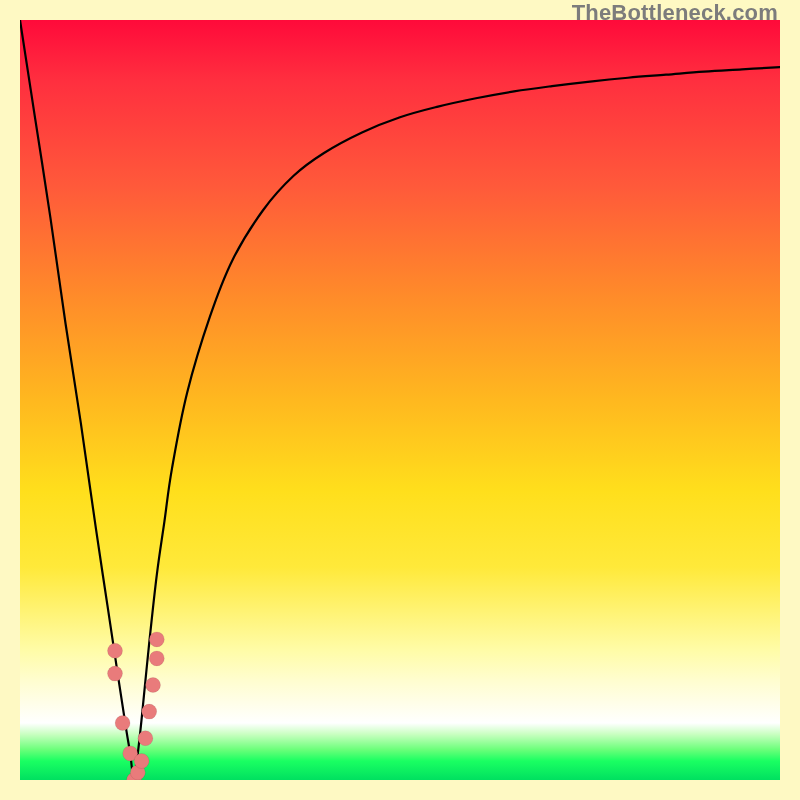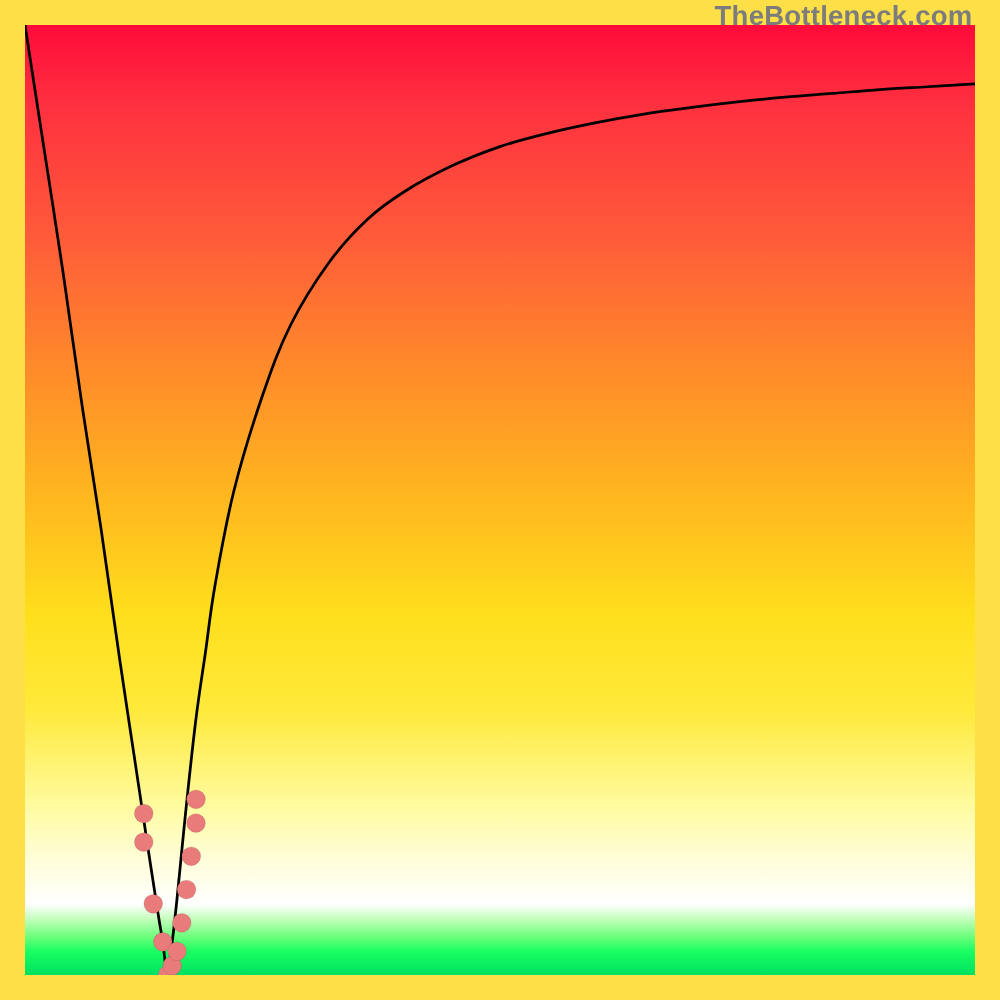--- a/index.html
+++ b/index.html
@@ -7,21 +7,21 @@
     padding: 0;
     width: 800px;
     height: 800px;
     overflow: hidden;
     background: #000;
   }
   .frame {
     position: relative;
     width: 800px;
     height: 800px;
-    background: #fde047;
+    background: #fef9c3;
   }
   .plot {
     position: absolute;
     left: 20px;
     top: 20px;
     width: 760px;
     height: 760px;
     overflow: hidden;
   }
   .gradient {

